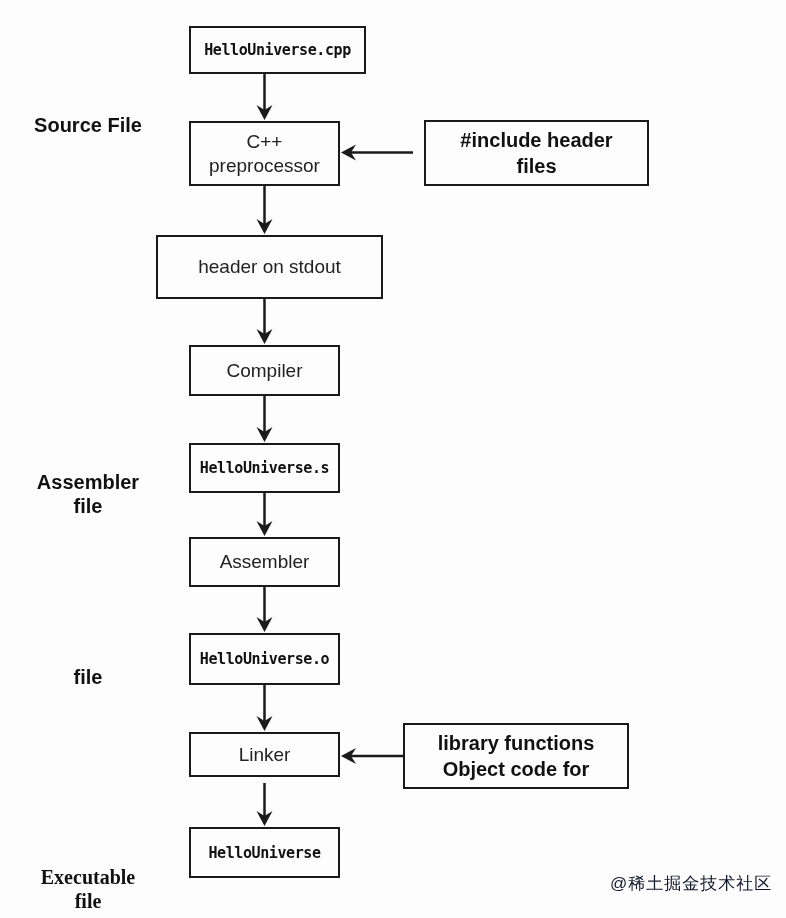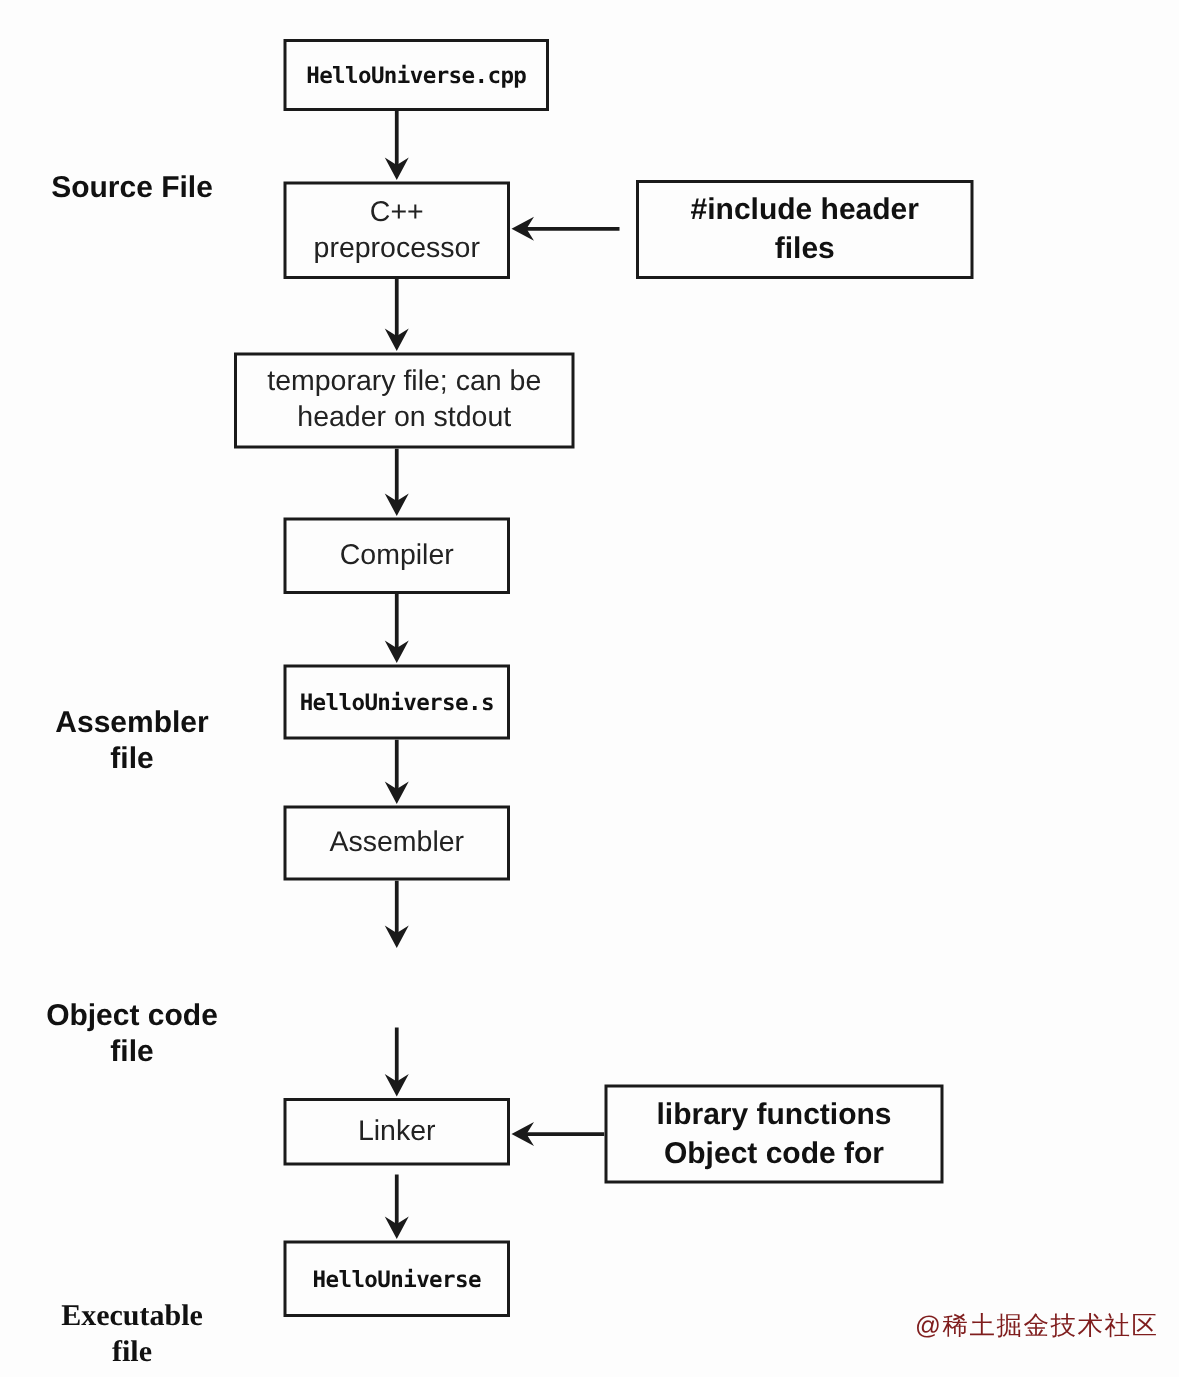--- a/index.html
+++ b/index.html
@@ -82,21 +82,21 @@
   .l-source     { top: 92px;  }
   .l-asm        { top: 449px; }
   .l-obj        { top: 644px; }
   .l-exe        { top: 844px; font-family: Liberation Serif, serif; }
   .watermark {
     position: absolute;
     left: 610px;
     top: 872px;
     font-size: 17px;
     letter-spacing: 1px;
-    color: #7f1d1d;
+    color: #0f172a;
     z-index: 2;
     white-space: nowrap;
   }
 </style>
 </head>
 <body>
 
 <div id="canvas">
 
   <svg id="arrow-layer" viewBox="0 0 786 918" xmlns="http://www.w3.org/2000/svg">
@@ -147,36 +147,38 @@
   <div class="node mono b-cpp">
     <span>HelloUniverse.cpp</span>
   </div>
 
   <div class="node b-prep">
     <span>C++</span>
     <span>preprocessor</span>
   </div>
 
   <div class="node b-temp">
-    <span>temporary file; can be</span>
     <span>header on stdout</span>
   </div>
 
   <div class="node b-compiler">
     <span>Compiler</span>
   </div>
 
   <div class="node mono b-asmfile">
     <span>HelloUniverse.s</span>
   </div>
 
   <div class="node b-assembler">
     <span>Assembler</span>
   </div>
 
+  <div class="node mono b-objfile">
+    <span>HelloUniverse.o</span>
+  </div>
 
   <div class="node b-linker">
     <span>Linker</span>
   </div>
 
   <div class="node mono b-exe">
     <span>HelloUniverse</span>
   </div>
 
   <div class="node annotation b-include">
@@ -192,21 +194,20 @@
   <div class="side-label l-source">
     <span>Source File</span>
   </div>
 
   <div class="side-label l-asm">
     <span>Assembler</span>
     <span>file</span>
   </div>
 
   <div class="side-label l-obj">
-    <span>Object code</span>
     <span>file</span>
   </div>
 
   <div class="side-label l-exe">
     <span>Executable</span>
     <span>file</span>
   </div>
 
   <div class="watermark">@稀土掘金技术社区</div>
 

